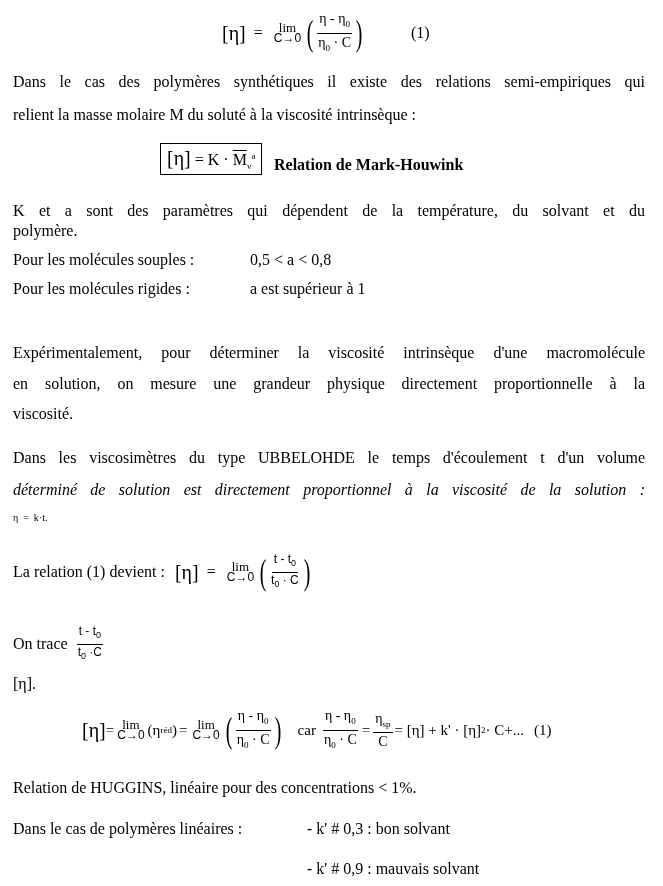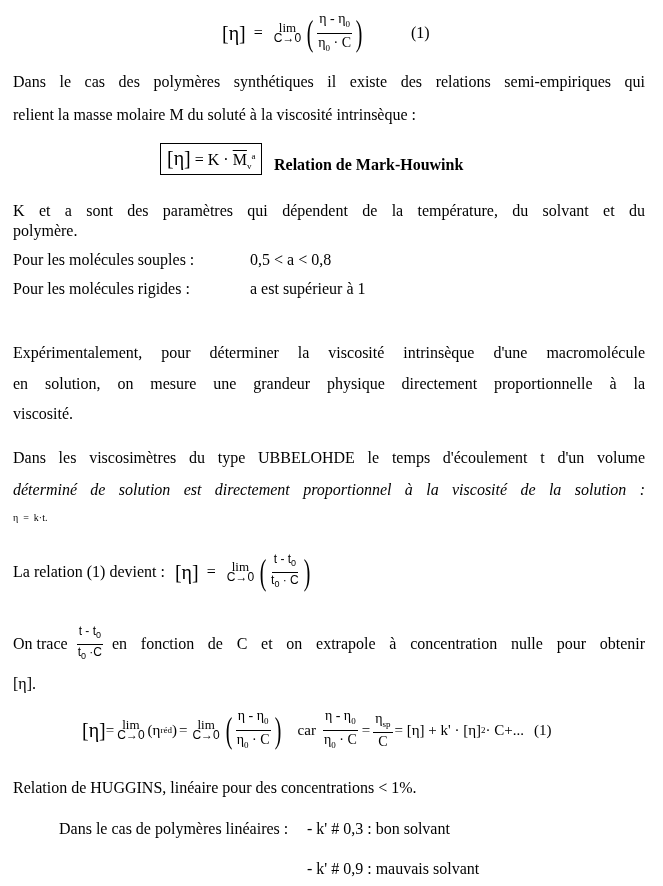--- a/index.html
+++ b/index.html
@@ -87,21 +87,20 @@
   </span>
   <span class="paren">)</span>
 </div>
 
 <div class="abs" style="left:13px; top:614px; width:632px; height:46px; display:flex; align-items:center;margin-top:7px;">
   <span>On trace</span>
   <span class="frac sm" style="margin:0 8px;">
     <span class="num"><span>t - t</span><sub>0</sub></span>
     <span class="den"><span>t</span><sub>0</sub><span> ·C</span></span>
   </span>
-  <span id="p6post" style="flex: 1 1 0%; text-align: justify; text-align-last: justify; white-space: normal;">en fonction de C et on extrapole à concentration nulle pour obtenir</span>
 </div>
 <div class="line math" style="top:675px;">[η].</div>
 
 <div class="abs math" style="left:82px; top:706px; height:48px; display:flex; align-items:center; font-size:15px;">
   <span class="brk">[η]</span>
   <span>=</span>
   <span class="lim">
       <span class="l1">lim</span>
       <span class="l2">C→0</span>
     </span>
@@ -130,15 +129,15 @@
     <span class="den"><span>C</span></span>
   </span>
   <span style="margin-left:2px;">= [η] + k' · [η]</span>
     <sup>2</sup>
     <span> · C+...</span>
   <span style="margin-left:10px;">(1)</span>
 </div>
 
 <div class="line" style="top:779px;">Relation de HUGGINS, linéaire pour des concentrations &lt; 1%.</div>
 
-<div class="line" style="top:820px;margin-left:46px;">Dans le cas de polymères linéaires :</div>
+<div class="line" style="top:820px;">Dans le cas de polymères linéaires :</div>
 <div class="abs" style="left:307px; top:820px;text-align:right;">- k' # 0,3 : bon solvant</div>
 <div class="abs" style="left:307px; top:860px;">- k' # 0,9 : mauvais solvant</div>
 
 </body></html>

